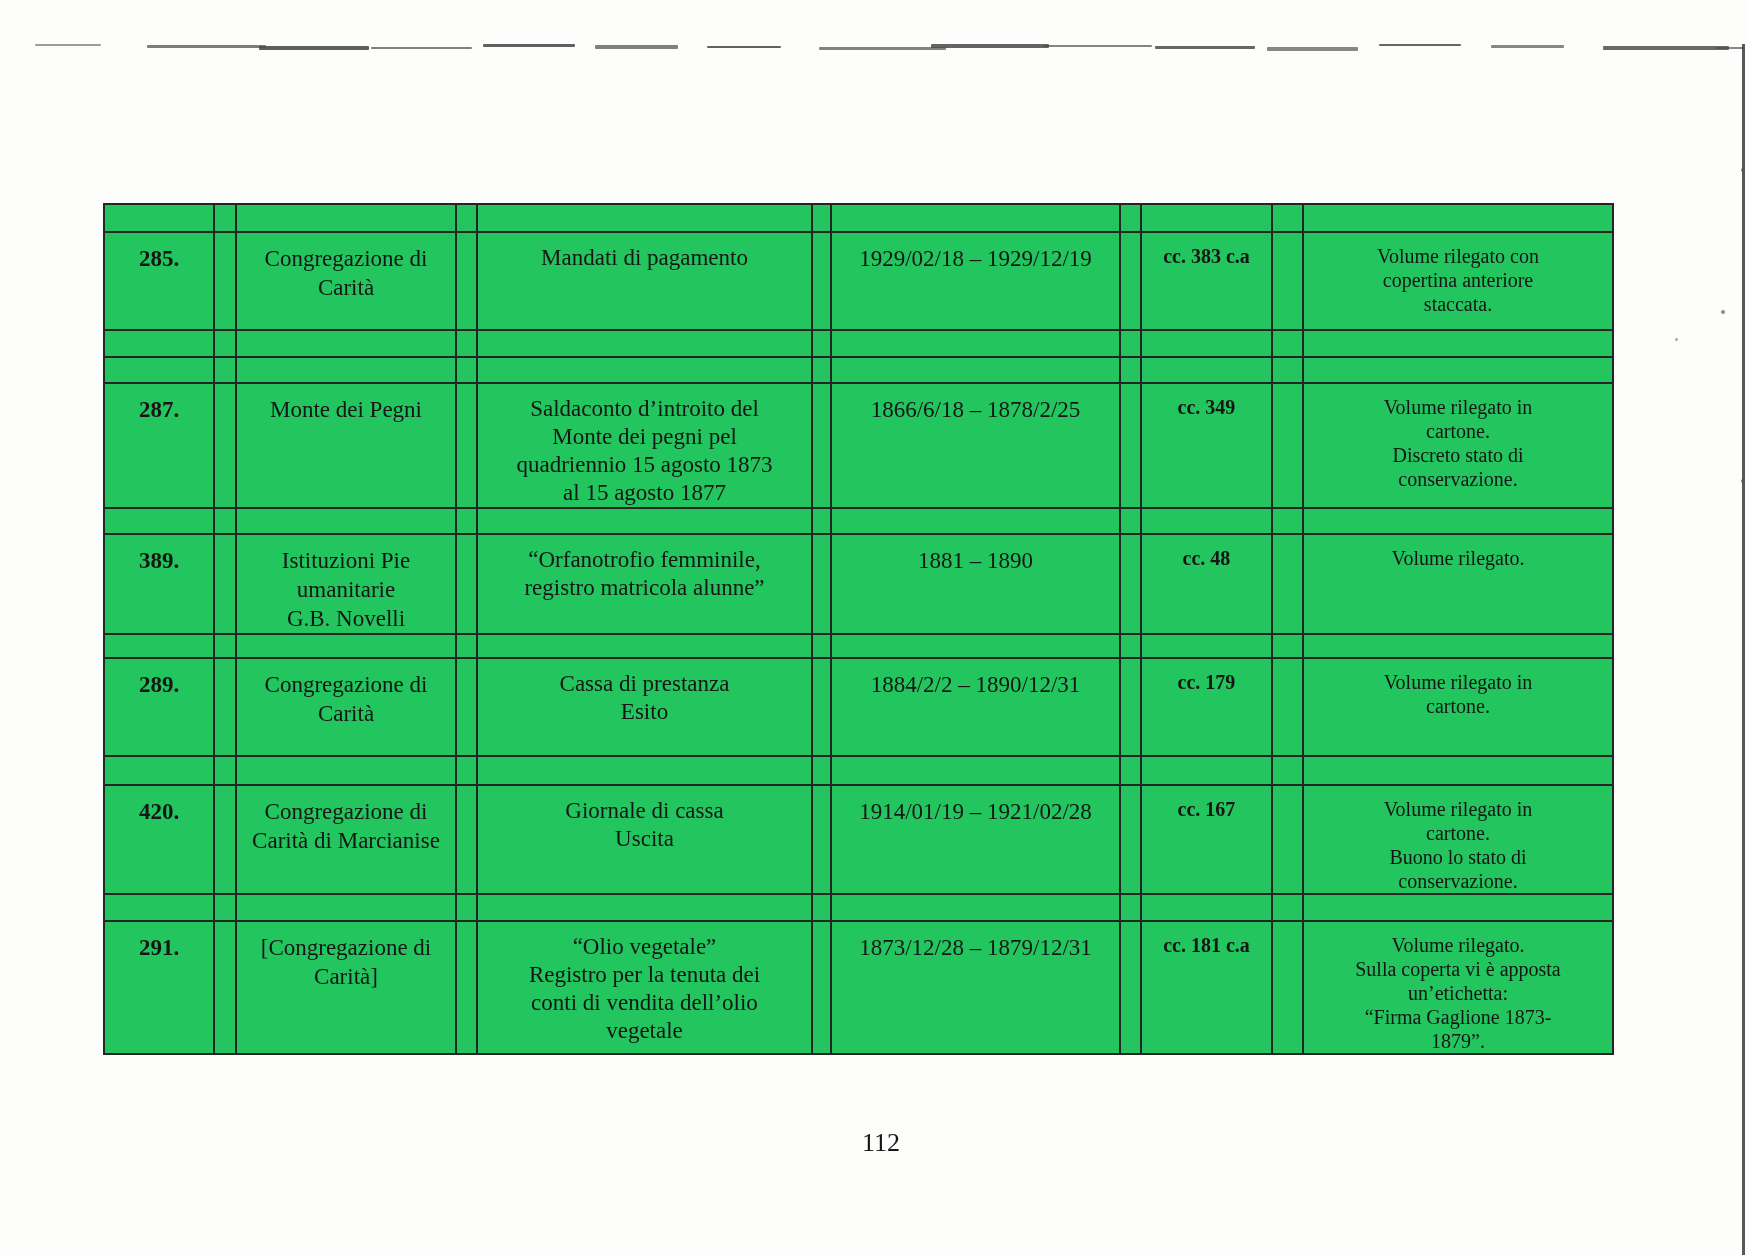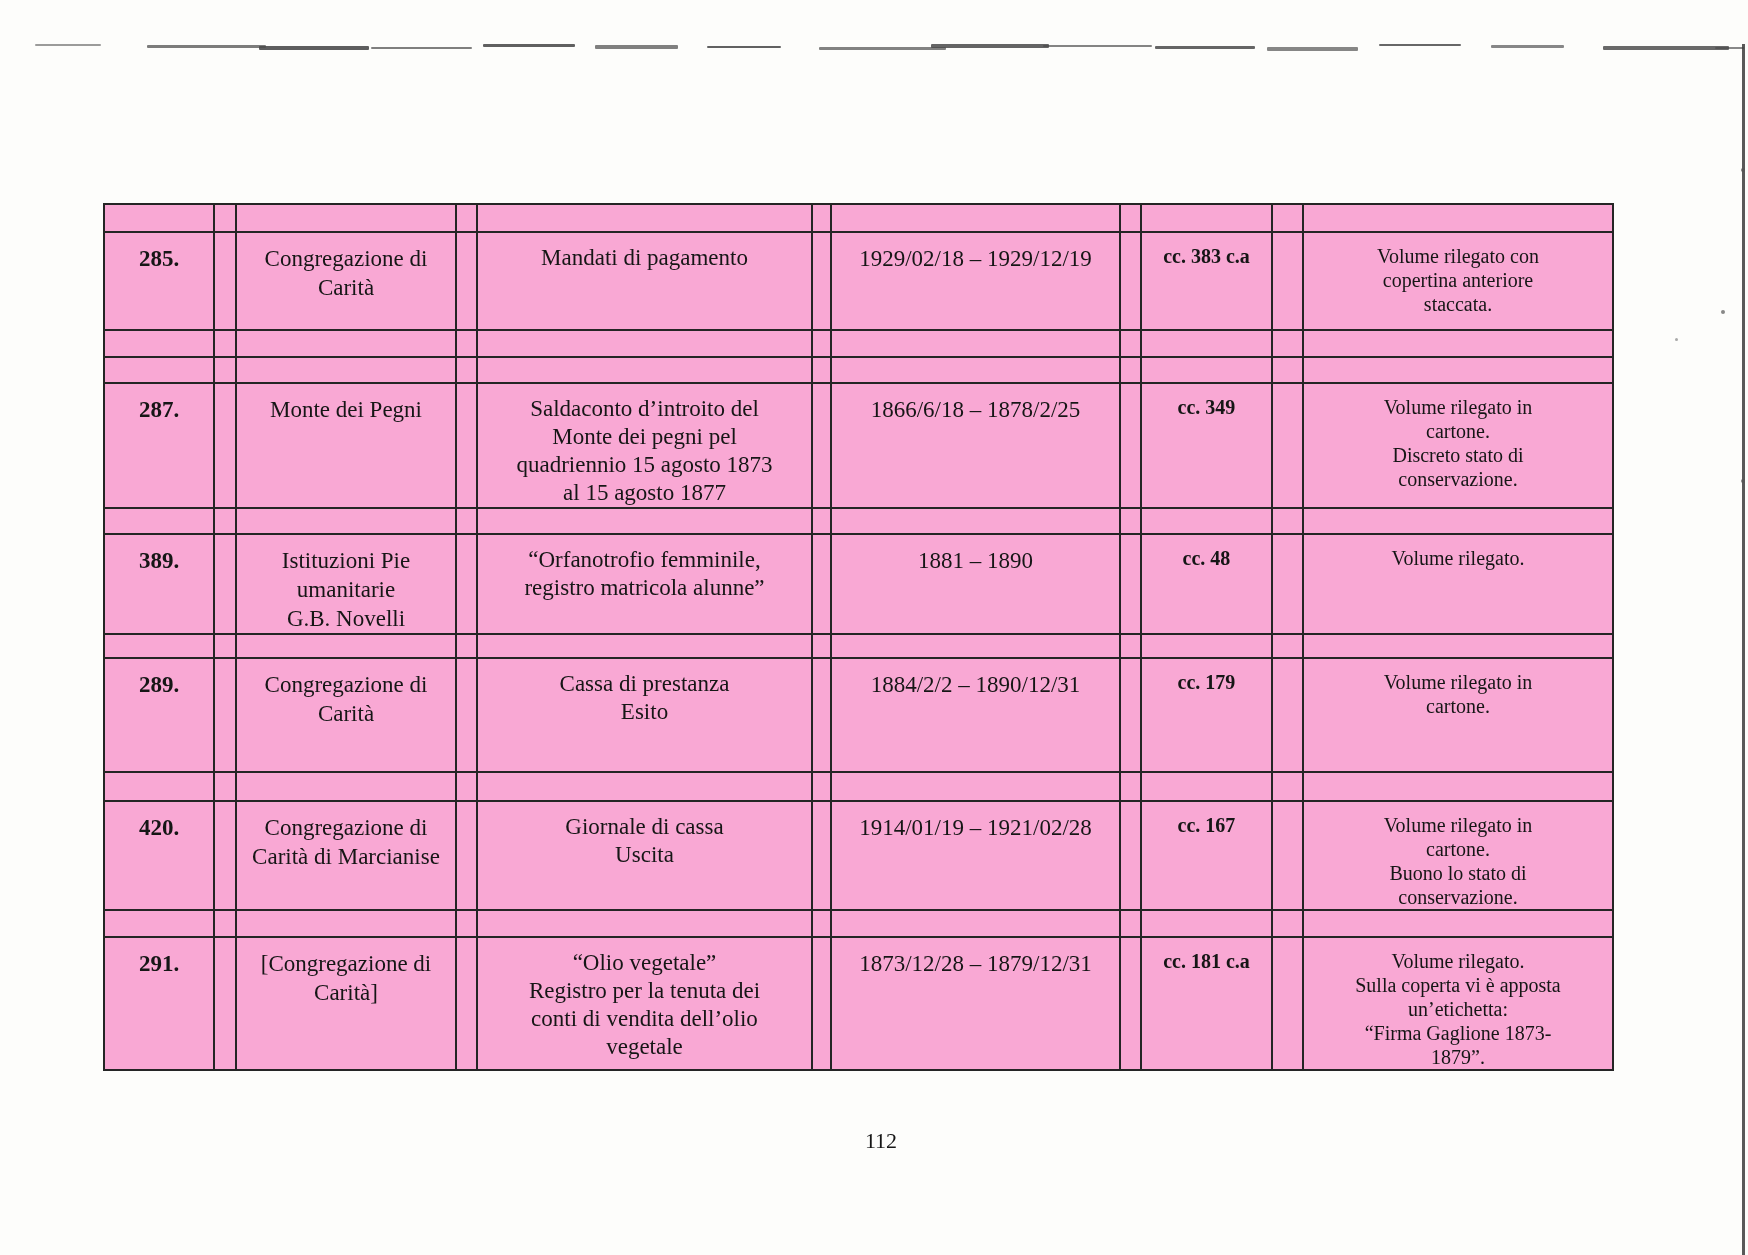--- a/index.html
+++ b/index.html
@@ -15,38 +15,38 @@
     background:#fdfdfb;
   }
   
   .dash{position:absolute;background:#4a4a4a;border-radius:1px;}
   .edge-line{position:absolute;background:#3c3c3c;}
   .speck{position:absolute;background:#555;border-radius:50%;}
   
   table.inv{
     position:absolute;left:103px;top:203px;
     border-collapse:collapse;table-layout:fixed;
-    background:#f9a8d4;
+    background:#22c55e;
   }
   table.inv td{
     border:2px solid #252525;
     vertical-align:top;text-align:center;
     padding:0;overflow:hidden;
   }
   tr.rec td{padding-top:11px;}
   td.c-num{font-weight:bold;font-size:23px;line-height:29px;}
   td.c-main{font-size:23px;line-height:29px;white-space:pre-line;}
   td.c-tit{line-height:28px;padding-top:10px;}
   td.c-cc{font-size:20px;line-height:24px;padding-top:13px;white-space:pre-line;font-weight:bold;}
   td.c-note{font-size:20px;line-height:24px;padding-top:11px;white-space:pre-line;}
   td.c-gap{padding:0;}
   
   #page-number{
     position:absolute;left:845px;top:1128px;width:72px;
-    text-align:center;font-size:22px;color:#161616;
+    text-align:center;font-size:26px;color:#161616;
   }
 </style>
 </head>
 <body>
 
 <div id="page">
 
   <div id="artifacts">
       <div class="dash" style="left: 35px; top: 44px; width: 66px; height: 2px; opacity: 0.55;"></div>
       <div class="dash" style="left: 147px; top: 45px; width: 119px; height: 3px; opacity: 0.72;"></div>
@@ -204,21 +204,21 @@
           <td class="c-gap"></td>
           <td class="c-gap"></td>
           <td class="c-gap"></td>
           <td class="c-gap"></td>
           <td class="c-gap"></td>
           <td class="c-gap"></td>
           <td class="c-gap"></td>
           <td class="c-gap"></td>
         </tr>
 
-      <tr class="rec" style="height:114px">
+      <tr class="rec" style="height:98px">
         <td class="c-num">289.</td>
         <td class="c-gap"></td>
         <td class="c-main">Congregazione di
 Carità</td>
         <td class="c-gap"></td>
         <td class="c-main c-tit">Cassa di prestanza
 Esito</td>
         <td class="c-gap"></td>
         <td class="c-main">1884/2/2 – 1890/12/31</td>
         <td class="c-gap"></td>

